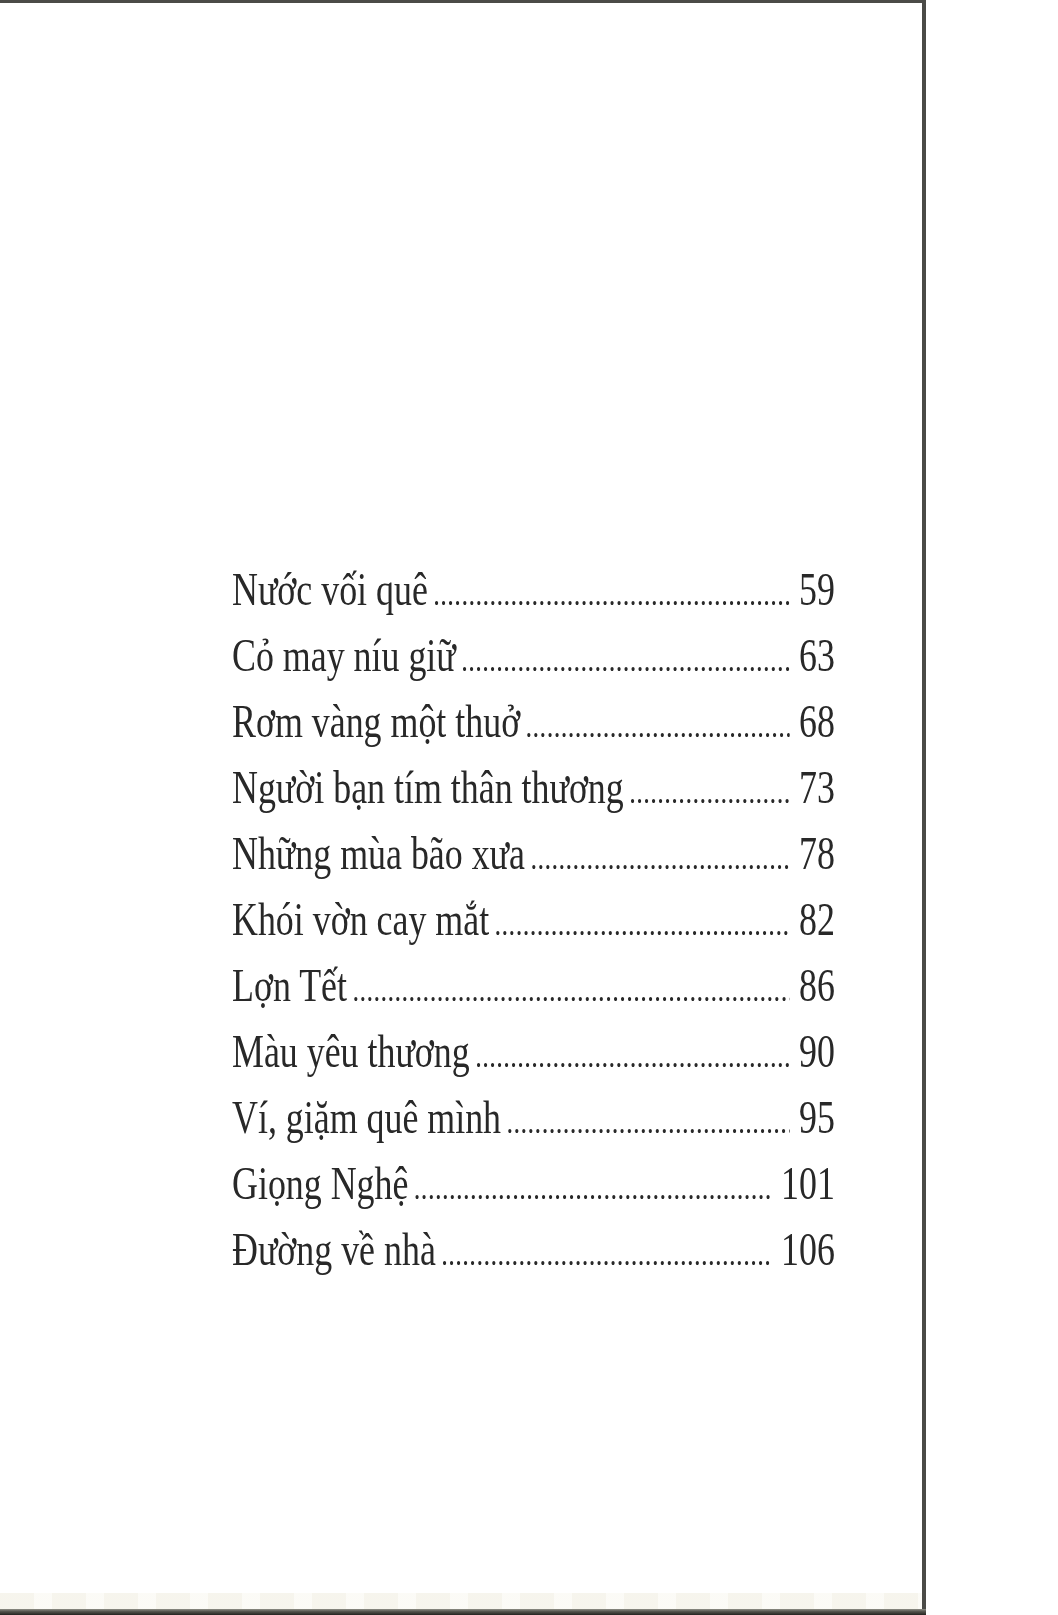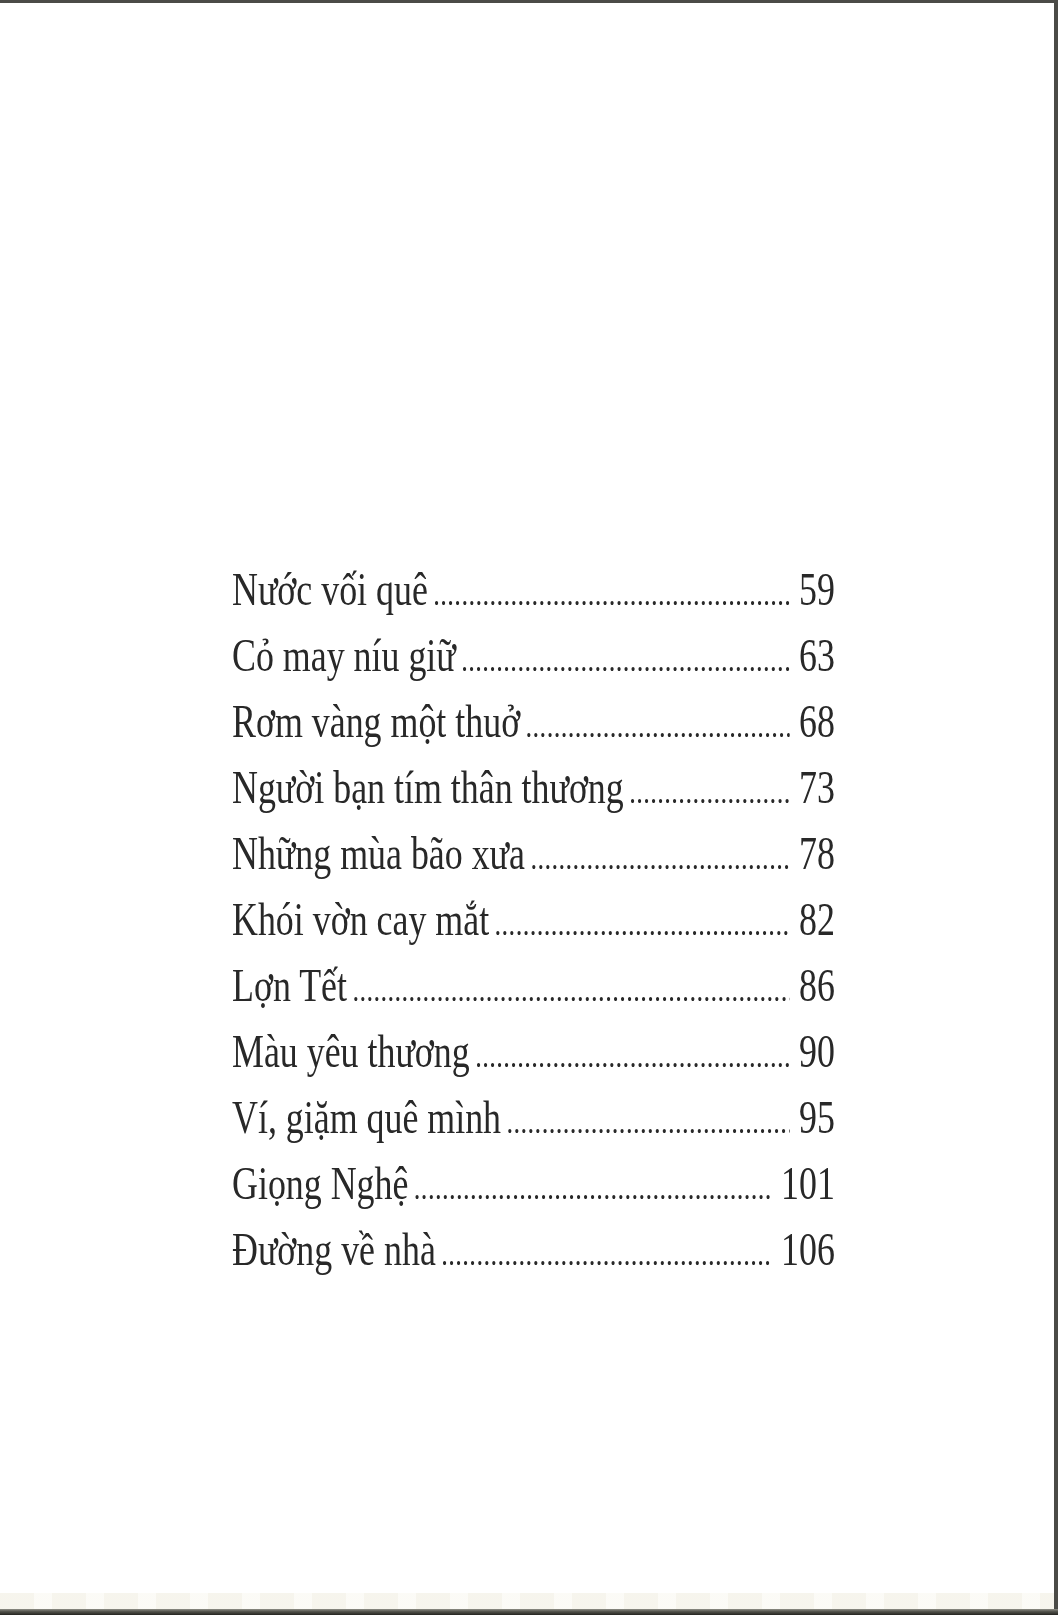--- a/index.html
+++ b/index.html
@@ -5,21 +5,21 @@
   html, body {
     margin: 0;
     padding: 0;
     width: 1058px;
     height: 1615px;
     background: #ffffff;
     overflow: hidden;
   }
   .page {
     position: relative;
-    width: 1058px;
+    width: 926px;
     height: 1615px;
     background: #ffffff;
     font-family: "Liberation Serif", "DejaVu Serif", serif;
     color: #282828;
   }
   .edge-top {
     position: absolute;
     top: 0; left: 0;
     width: 100%; height: 3px;
     background: #4b4b47;

